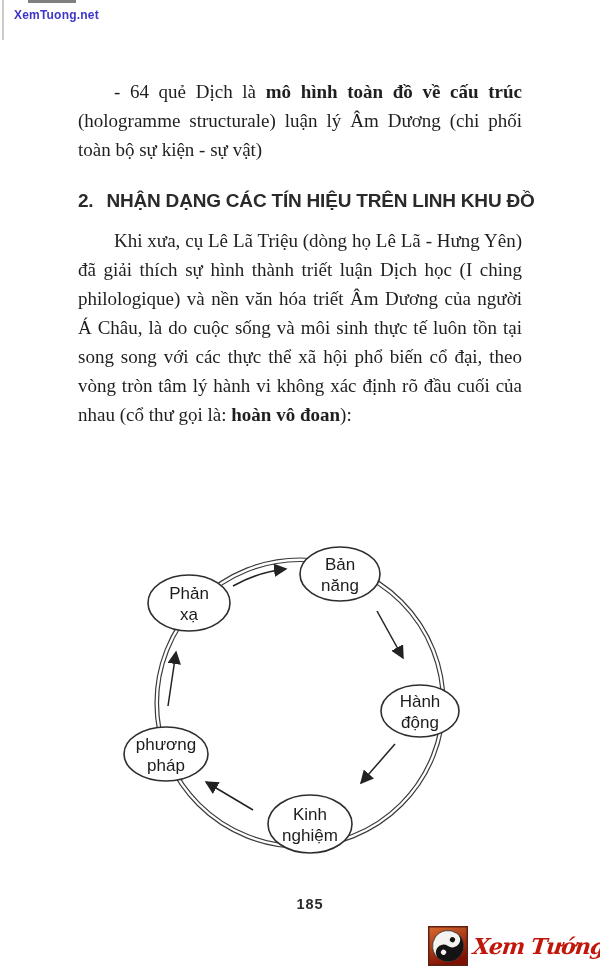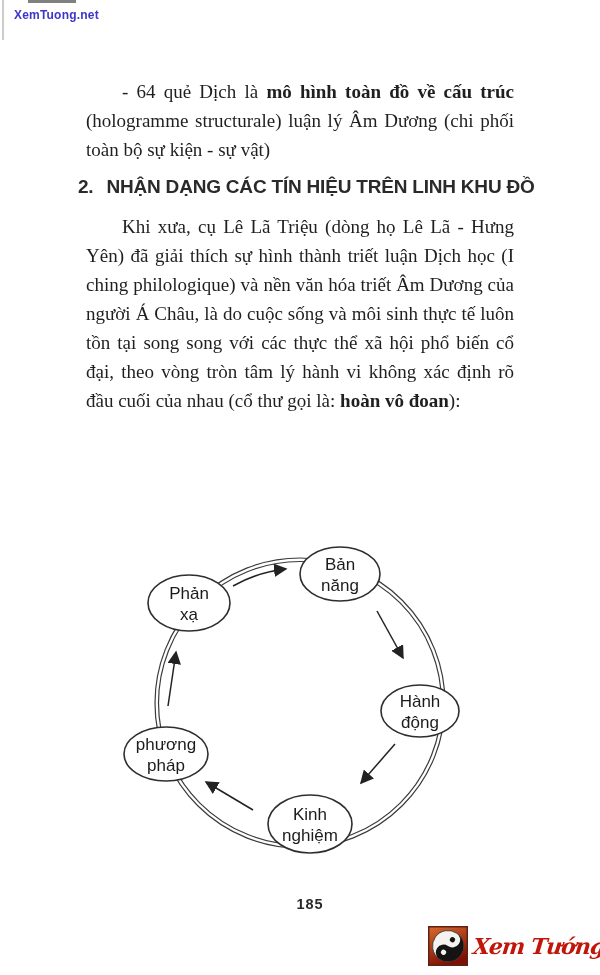--- a/index.html
+++ b/index.html
@@ -14,29 +14,29 @@
   
   .watermark{
     position:absolute;left:14px;top:8px;
     font-family:"Liberation Sans", sans-serif;font-size:12px;font-weight:600;
     color:#3d36c8;letter-spacing:.2px;text-decoration:none;cursor:pointer;
   }
 
   
   .content{position:absolute;left:78px;top:0;width:444px;}
   .para{
-    font-size:19px;line-height:29px;text-align:justify;margin:8px;
+    font-size:19px;line-height:29px;text-align:justify;margin:0;
     text-indent:36px;color:#1f1f1f;
   }
   .para b{font-weight:bold;}
   .p1{margin-top:77px;}
   .p2{margin-top:9px;}
   .p3{margin-top:13px;}
   .section-heading{
-    margin:11px 0 0 0;
+    margin:25px 0 0 0;
     font-family:"Liberation Sans", sans-serif;font-weight:bold;
     font-size:19px;line-height:24px;color:#2a2a2a;letter-spacing:-0.2px;
     white-space:nowrap;
   }
   .section-heading .h-num{margin-right:13px;}
 
   
   .diagram{position:absolute;left:0;top:546px;width:600px;height:335px;}
   .node-ellipse{fill:#ffffff;stroke:#2e2e2e;stroke-width:1.6;}
   .ring{fill:none;stroke:#3b3b3b;stroke-width:1.2;}

